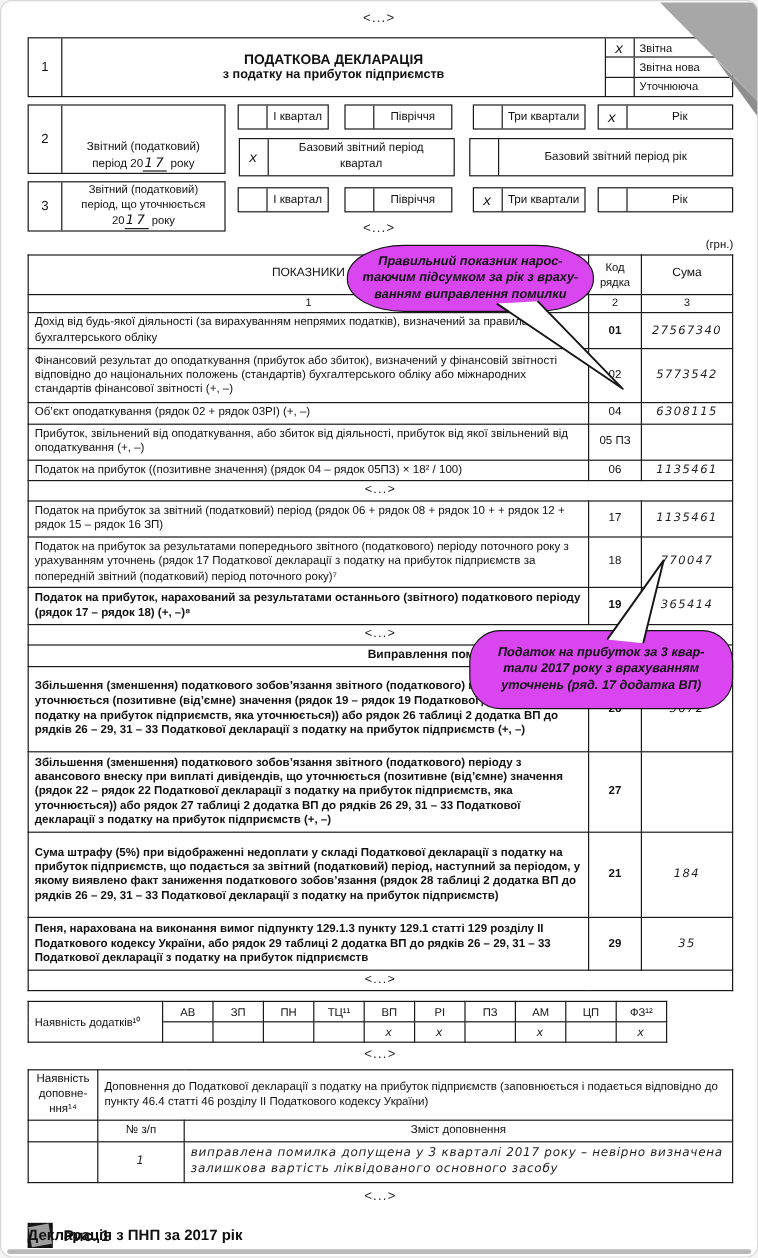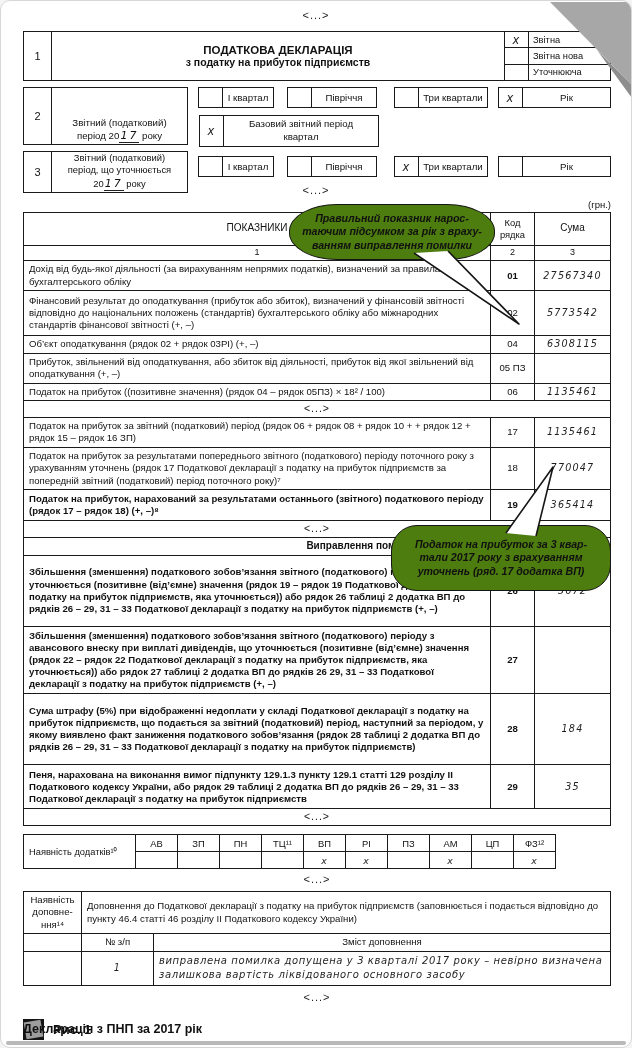--- a/index.html
+++ b/index.html
@@ -66,21 +66,21 @@
   td.supleft{width:58px;text-align:center;font-size:9.4px;line-height:1.25;}
   td.supnum{width:72px;text-align:center;}
   
   #footer{position:relative;margin-top:14px;height:30px;}
   #fig-icon{position:absolute;left:0;top:2px;width:21px;height:21px;background:#151515;}
   #fig-icon span{position:absolute;left:2px;top:2px;width:17px;height:17px;background:#9d9d9d;transform:rotate(-10deg);display:block;}
   #fig-label{position:absolute;left:30px;top:5px;font-weight:bold;font-size:13px;}
   #fig-caption{position:absolute;left:0;right:18px;top:5px;font-weight:bold;font-size:12.5px;}
   
   .callout{
-    position:absolute;background:#4d7c0f;border:1.6px solid #161616;z-index:9;
+    position:absolute;background:#d946ef;border:1.6px solid #161616;z-index:9;
     display:flex;flex-direction:column;align-items:center;justify-content:center;
     font-style:italic;font-size:10.6px;line-height:1.26;text-align:center;font-weight:600;
   }
   #callout1{left:288px;top:203px;width:206px;height:56px;border-radius:48px/27px;}
   #callout2{left:390px;top:524px;width:220px;height:66px;border-radius:26px;}
   #overlay{position:absolute;left:0;top:0;width:632px;height:1048px;z-index:10;pointer-events:none;}
   #bottom-bar{position:absolute;left:5px;right:5px;bottom:2px;height:4px;background:#b9b9b9;border-radius:2px;}
 </style>
 </head>
 <body>
@@ -138,20 +138,24 @@
     <div class="qlabel">Рік</div>
   </div>
 
   <div class="base" style="top:114px;left:198px;width:180px;">
     <div class="markcell hw">х</div>
     <div class="qlabel">
       <span>Базовий звітний період</span>
       <span>квартал</span>
     </div>
   </div>
+  <div class="base" style="top:114px;left:390px;width:220px;">
+    <div class="markcell hw"></div>
+    <div class="qlabel">Базовий звітний період рік</div>
+  </div>
 
   <div class="abs frame periodbox" style="top:150px;left:22px;width:165px;height:42px;">
     <div class="numcell">3</div>
     <div class="plabel" style="font-size:9.4px;">
       <span>Звітний (податковий)</span>
       <span>період, що уточнюється</span>
       <span>
         <span>20</span><span class="yr">17</span><span> року</span>
       </span>
     </div>
@@ -245,21 +249,21 @@
         <td class="code">26</td>
         <td class="sum hw" style="font-weight:500;">3672</td>
       </tr>
       <tr class="b" style="height:57px;">
         <td>Збільшення (зменшення) податкового зобов’язання звітного (податкового) періоду з авансового внеску при виплаті дивідендів, що уточнюється (позитивне (від’ємне) значення (рядок 22 – рядок 22 Податкової декларації з податку на прибуток підприємств, яка уточнюється)) або рядок 27 таблиці 2 додатка ВП до рядків 26 29, 31 – 33 Податкової декларації з податку на прибуток підприємств (+, –)</td>
         <td class="code">27</td>
         <td class="sum hw" style="font-weight:500;"></td>
       </tr>
       <tr class="b" style="height:70px;">
         <td>Сума штрафу (5%) при відображенні недоплати у складі Податкової декларації з податку на прибуток підприємств, що подається за звітний (податковий) період, наступний за періодом, у якому виявлено факт заниження податкового зобов’язання (рядок 28 таблиці 2 додатка ВП до рядків 26 – 29, 31 – 33 Податкової декларації з податку на прибуток підприємств)</td>
-        <td class="code">28</td>
+        <td class="code">21</td>
         <td class="sum hw" style="font-weight:500;">184</td>
       </tr>
       <tr class="b" style="height:43px;">
         <td>Пеня, нарахована на виконання вимог підпункту 129.1.3 пункту 129.1 статті 129 розділу ІІ Податкового кодексу України, або рядок 29 таблиці 2 додатка ВП до рядків 26 – 29, 31 – 33 Податкової декларації з податку на прибуток підприємств</td>
         <td class="code">29</td>
         <td class="sum hw" style="font-weight:500;">35</td>
       </tr>
       <tr style="height:15px;">
         <td class="truncrow" colspan="3">&lt;...&gt;</td>
       </tr>

